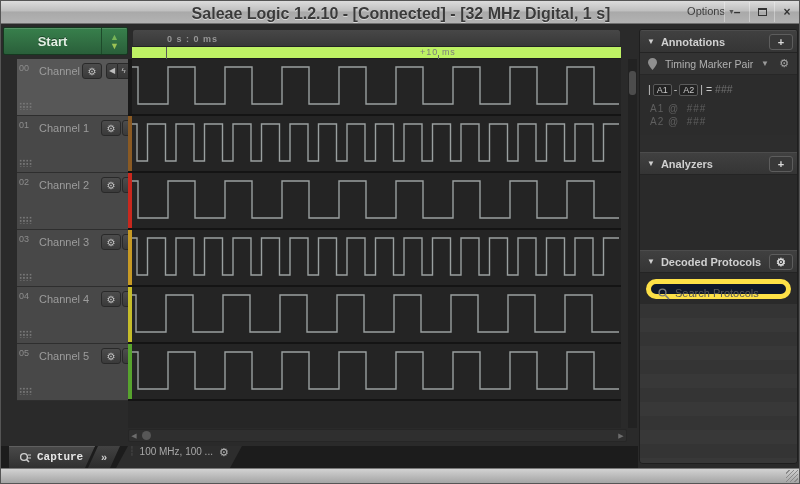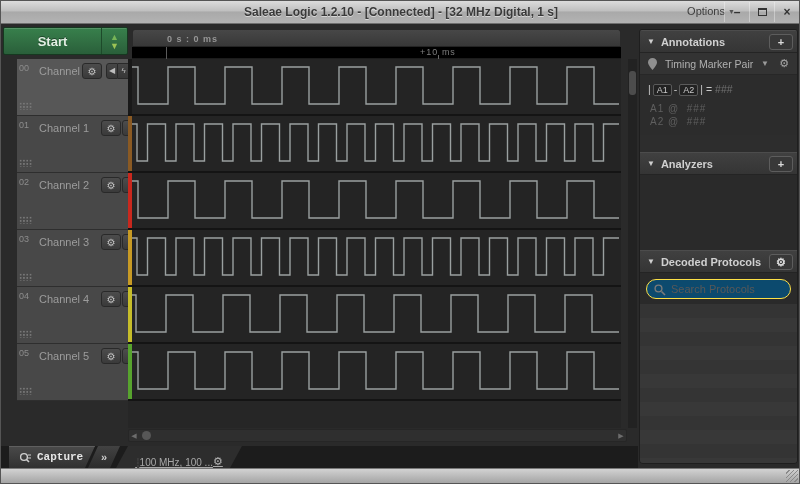--- a/index.html
+++ b/index.html
@@ -3,40 +3,40 @@
 <meta charset="utf-8">
 <style>
   * { margin:0; padding:0; box-sizing:border-box; }
   html,body { width:800px; height:484px; }
   body { font-family:"Liberation Sans", sans-serif; }
   #app { position:relative; width:800px; height:484px; background:#2a2a2a; overflow:hidden; border:1px solid #555; }
 
   
   #titlebar { position:absolute; left:0; top:0; width:800px; height:23px;
     background:linear-gradient(#dcdcdc, #bfbfbf 45%, #a9a9a9 50%, #b3b3b3); border-bottom:1px solid #6f6f6f; }
-  #title { position:absolute; left:0; right:0; top:4px; text-align:center; font-size:12px; font-weight:bold; color:#3a3a3a; text-shadow:0 1px 0 rgba(255,255,255,.5); }
+  #title { position:absolute; left:0; right:0; top:4px; text-align:center; font-size:16px; font-weight:bold; color:#3a3a3a; text-shadow:0 1px 0 rgba(255,255,255,.5); }
   #options { position:absolute; right:66px; top:4px; font-size:11px; color:#3d3d3d; cursor:default; }
   #options .caret { font-size:7px; vertical-align:1px; color:#555; }
   .winbtns { position:absolute; right:2px; top:1px; height:20px; display:flex; }
   .winbtn { width:25px; height:20px; display:flex; align-items:center; justify-content:center; color:#333; font-size:12px; font-weight:bold; border-left:1px solid rgba(255,255,255,.35); }
   .maxbox { width:9px; height:8px; border:1px solid #333; border-top:2px solid #333; display:inline-block; }
 
   
   #start-btn { position:absolute; left:2px; top:26px; width:125px; height:28px; display:flex;
     border:1px solid #163820; border-radius:2px; overflow:hidden; background:linear-gradient(#38804c, #2a5f3a); }
   .start-main { flex:1; display:flex; align-items:center; justify-content:center; color:#e2efe3; font-size:13px; font-weight:bold; text-shadow:0 -1px 0 rgba(0,0,0,.4); border-right:1px solid #1d4a2a; box-shadow:inset 0 1px 0 rgba(255,255,255,.15); }
   .start-arrows { width:25px; display:flex; flex-direction:column; align-items:center; justify-content:center; gap:1px; box-shadow:inset 0 1px 0 rgba(255,255,255,.12); }
   .start-arrows .up { color:#76b457; font-size:9px; line-height:8px; }
   .start-arrows .down { color:#9cc355; font-size:9px; line-height:8px; }
 
   
   #timeline1 { position:absolute; left:131px; top:28px; width:489px; height:18px;
     background:linear-gradient(#474747,#383838); border:1px solid #2a2a2a; border-bottom:1px solid #242424; border-radius:3px 3px 0 0; }
   #timeline1 .tl-label { position:absolute; left:34px; top:4px; font-size:9px; font-weight:bold; letter-spacing:1px; color:#969696; }
-  #timeline2 { position:absolute; left:131px; top:46px; width:489px; height:12px; background:#000000; border-bottom:1px solid #1c1c1c; }
+  #timeline2 { position:absolute; left:131px; top:46px; width:489px; height:12px; background:#bef264; border-bottom:1px solid #1c1c1c; }
   #timeline2 .tl-rel { position:absolute; left:276px; top:0px; width:60px; text-align:center; font-size:9px; letter-spacing:1px; color:#7d7d7d; }
   .tick-major { position:absolute; left:34px; top:0; width:1px; height:12px; background:#5a5a5a; }
   .tick-minor { position:absolute; left:306px; top:8px; width:1px; height:4px; background:#6a6a6a; }
 
   
   #channel-rows { position:absolute; left:0; top:58px; width:127px; height:342px;margin-left:16px; }
   .ch-row { position:absolute; left:0; width:127px; height:57px; background:#484848; border-bottom:1px solid #2e2e2e; }
   .ch-row.first { background:#575757; }
   .ch-num { position:absolute; left:2px; top:4px; font-size:9px; color:#8d8d8d; }
   .ch-name { position:absolute; left:22px; top:6px; font-size:11px; color:#9c9c9c; }
@@ -67,23 +67,23 @@
   #vscroll { position:absolute; left:627px; top:58px; width:9px; height:369px; background:#222222; }
   #vthumb { position:absolute; left:1px; top:12px; width:7px; height:24px; border-radius:3px; background:#4c4c4c; cursor:grab; }
 
   
   #tabbar { position:absolute; left:0; top:445px; width:637px; height:22px; background:#1c1c1c; display:flex; align-items:stretch; padding-left:8px; }
   .tab-capture { width:86px; display:flex; align-items:center; gap:5px; padding-left:10px;
     background:linear-gradient(#4a4a4a,#303030); clip-path:polygon(0 0, 100% 0, calc(100% - 10px) 100%, 0 100%); box-shadow:inset 0 1px 0 #5f5f5f;font-family:Liberation Mono, monospace; }
   .tab-capture span { color:#e6e6e6; font-size:11px; font-weight:bold; }
   .tab-expand { width:32px; margin-left:-7px; display:flex; align-items:center; justify-content:center;
     background:linear-gradient(#424242,#2c2c2c); clip-path:polygon(10px 0, 100% 0, calc(100% - 10px) 100%, 0 100%); color:#cfcfcf; font-size:11px; font-weight:bold; cursor:pointer; }
-  .tab-device { width:126px; margin-left:-4px; display:flex; align-items:flex-end; justify-content:center; 
+  .tab-device { width:126px; margin-left:-4px; display:flex; align-items:flex-start; justify-content:center; gap:6px;
     background:#2d2d2d; clip-path:polygon(12px 0, 100% 0, calc(100% - 12px) 100%, 0 100%);
-    color:#a8a8a8; font-size:10px; cursor:pointer;text-decoration:underline; }
+    color:#a8a8a8; font-size:10px; cursor:pointer; }
   .tab-device .dots { color:#555; font-size:9px; letter-spacing:-1px; }
   .tab-device .gear { color:#b5b5b5; font-size:11px; }
 
   
   #statusbar { position:absolute; left:0; top:467px; width:800px; height:17px;
     background:linear-gradient(#d2d2d2,#9e9e9e); border-top:1px solid #787878; }
   #resize-grip { position:absolute; right:3px; bottom:3px; width:12px; height:12px;
     background:repeating-linear-gradient(135deg, transparent 0 2px, #8a8a8a 2px 3px); cursor:nwse-resize; }
 
   
@@ -100,21 +100,21 @@
   .marker-row .tri { position:absolute; right:28px; color:#9a9a9a; font-size:8px; cursor:pointer; }
   .marker-row .gear { position:absolute; right:8px; color:#a5a5a5; font-size:11px; cursor:pointer; }
   .marker-body { height:60px; flex:none; background:#2c2c2c; padding:8px 0 0 8px; }
   .formula { color:#c8c8c8; font-size:10.5px; margin-bottom:7px; }
   .formula .abox { display:inline-block; border:1px solid #5a5a5a; border-radius:2px; background:#222; color:#c8c8c8; font-size:9px; padding:0 3px; margin:0 2px; }
   .formula .val { color:#707070; margin-left:3px; }
   .mrow { color:#5f5f5f; font-size:10px; margin:2px 0 0 2px; letter-spacing:1px; }
   .rp-spacer { height:17px; flex:none; background:#2d2d2d; }
   .rp-empty { height:75px; flex:none; background:#2a2a2a; }
   .search-wrap { height:31px; flex:none; background:#2a2a2a; display:flex; align-items:center; justify-content:center; }
-  .search-box { position:relative; width:145px; height:20px; border:1px solid #fde047; border-radius:10px; background:#0c4a6e; }
+  .search-box { position:relative; width:145px; height:20px; border:5px solid #fde047; border-radius:10px; background:#0f172a; }
   .search-box svg { position:absolute; left:7px; top:4px; }
   .search-box input { position:absolute; left:24px; top:1px; width:115px; height:16px; background:transparent; border:none; outline:none; color:#bbb; font-size:11px; font-family:"Liberation Sans", sans-serif; }
   .search-box input::placeholder { color:#585858; }
   .rp-list { flex:1; background:repeating-linear-gradient(180deg, #343434 0 14px, #383838 14px 28px); }
 </style>
 </head>
 <body>
 
 <div id="app">
 

